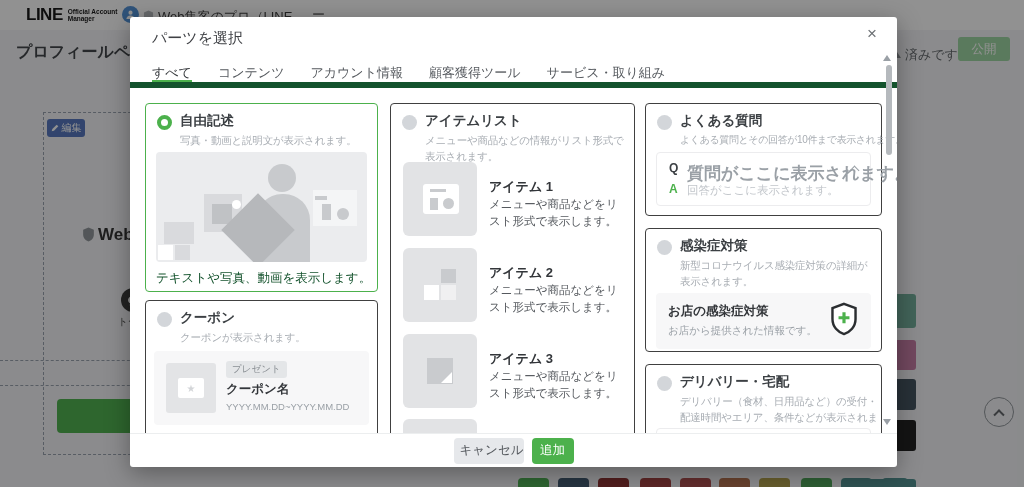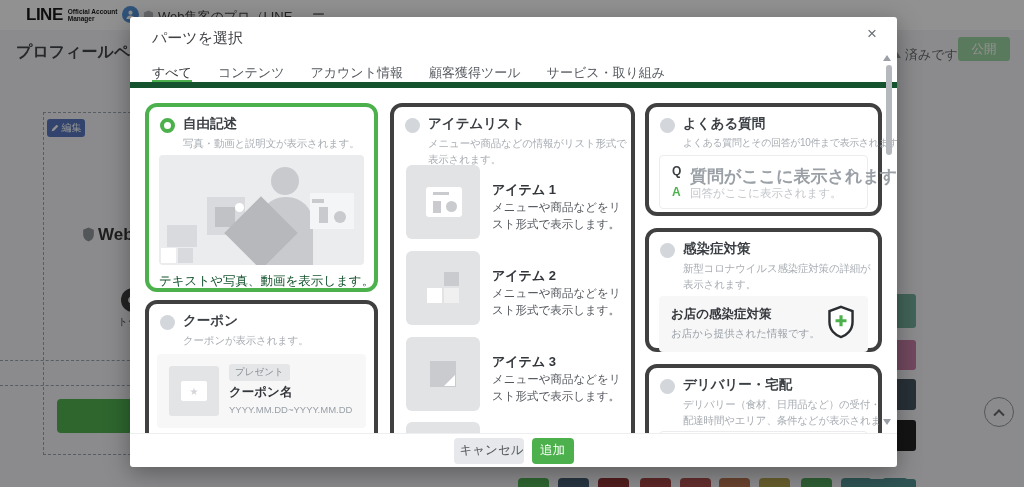--- a/index.html
+++ b/index.html
@@ -45,21 +45,21 @@
   
   .modal { position:absolute; left:130px; top:17px; width:767px; height:450px; background:#fff; border-radius:3px; box-shadow:0 6px 24px rgba(0,0,0,0.35); z-index:10; }
   .modal-title { position:absolute; left:22px; top:12px; font-size:15px; color:#3f4145; }
   .modal-close { position:absolute; right:14px; top:6px; width:22px; height:22px; border:none; background:transparent; font-size:17px; color:#6d7175; cursor:pointer; }
   .tabs { position:absolute; left:0; top:40px; width:100%; height:31px; border-bottom:6px solid #14532d; padding-left:22px; display:flex; gap:26px; }
   .tab { font-size:13px; color:#55595e; padding-top:7px; position:relative; cursor:pointer; white-space:nowrap; }
   .tab.active { color:#35383c; }
   .tab.active::after { content:""; position:absolute; left:0; right:0; bottom:0; height:2px; background:#4cb14c; }
   .modal-content { position:absolute; left:0; top:71px; width:767px; height:345px; overflow:hidden; }
 
-  .card { position:absolute; background:#fff; border:4px solid #404040; border-radius:12px;text-decoration:underline; }
+  .card { position:absolute; background:#fff; border:1px solid #404040; border-radius:4px;text-decoration:underline; }
   .card.selected { border-color:#4cb14c; }
   .radio { position:absolute; left:11px; top:11px; width:15px; height:15px; border-radius:50%; background:#d3d6da; }
   .radio.on { background:#fff; border:4.5px solid #4cb14c; }
   .card-title { position:absolute; left:34px; top:8px; font-size:13.5px; font-weight:700; color:#3c4044; white-space:nowrap; }
   .card-sub { position:absolute; left:34px; top:28px; font-size:10.5px; line-height:1.55; color:#a8adb3; letter-spacing:-0.2px; }
 
   
   .illus { position:absolute; left:10px; top:48px; right:10px; height:110px; background:#ebecee; border-radius:4px; overflow:hidden; }
   .il { position:absolute; }
   .caption { position:absolute; left:10px; top:166px; font-size:12.5px; color:#14532d; white-space:nowrap; }

